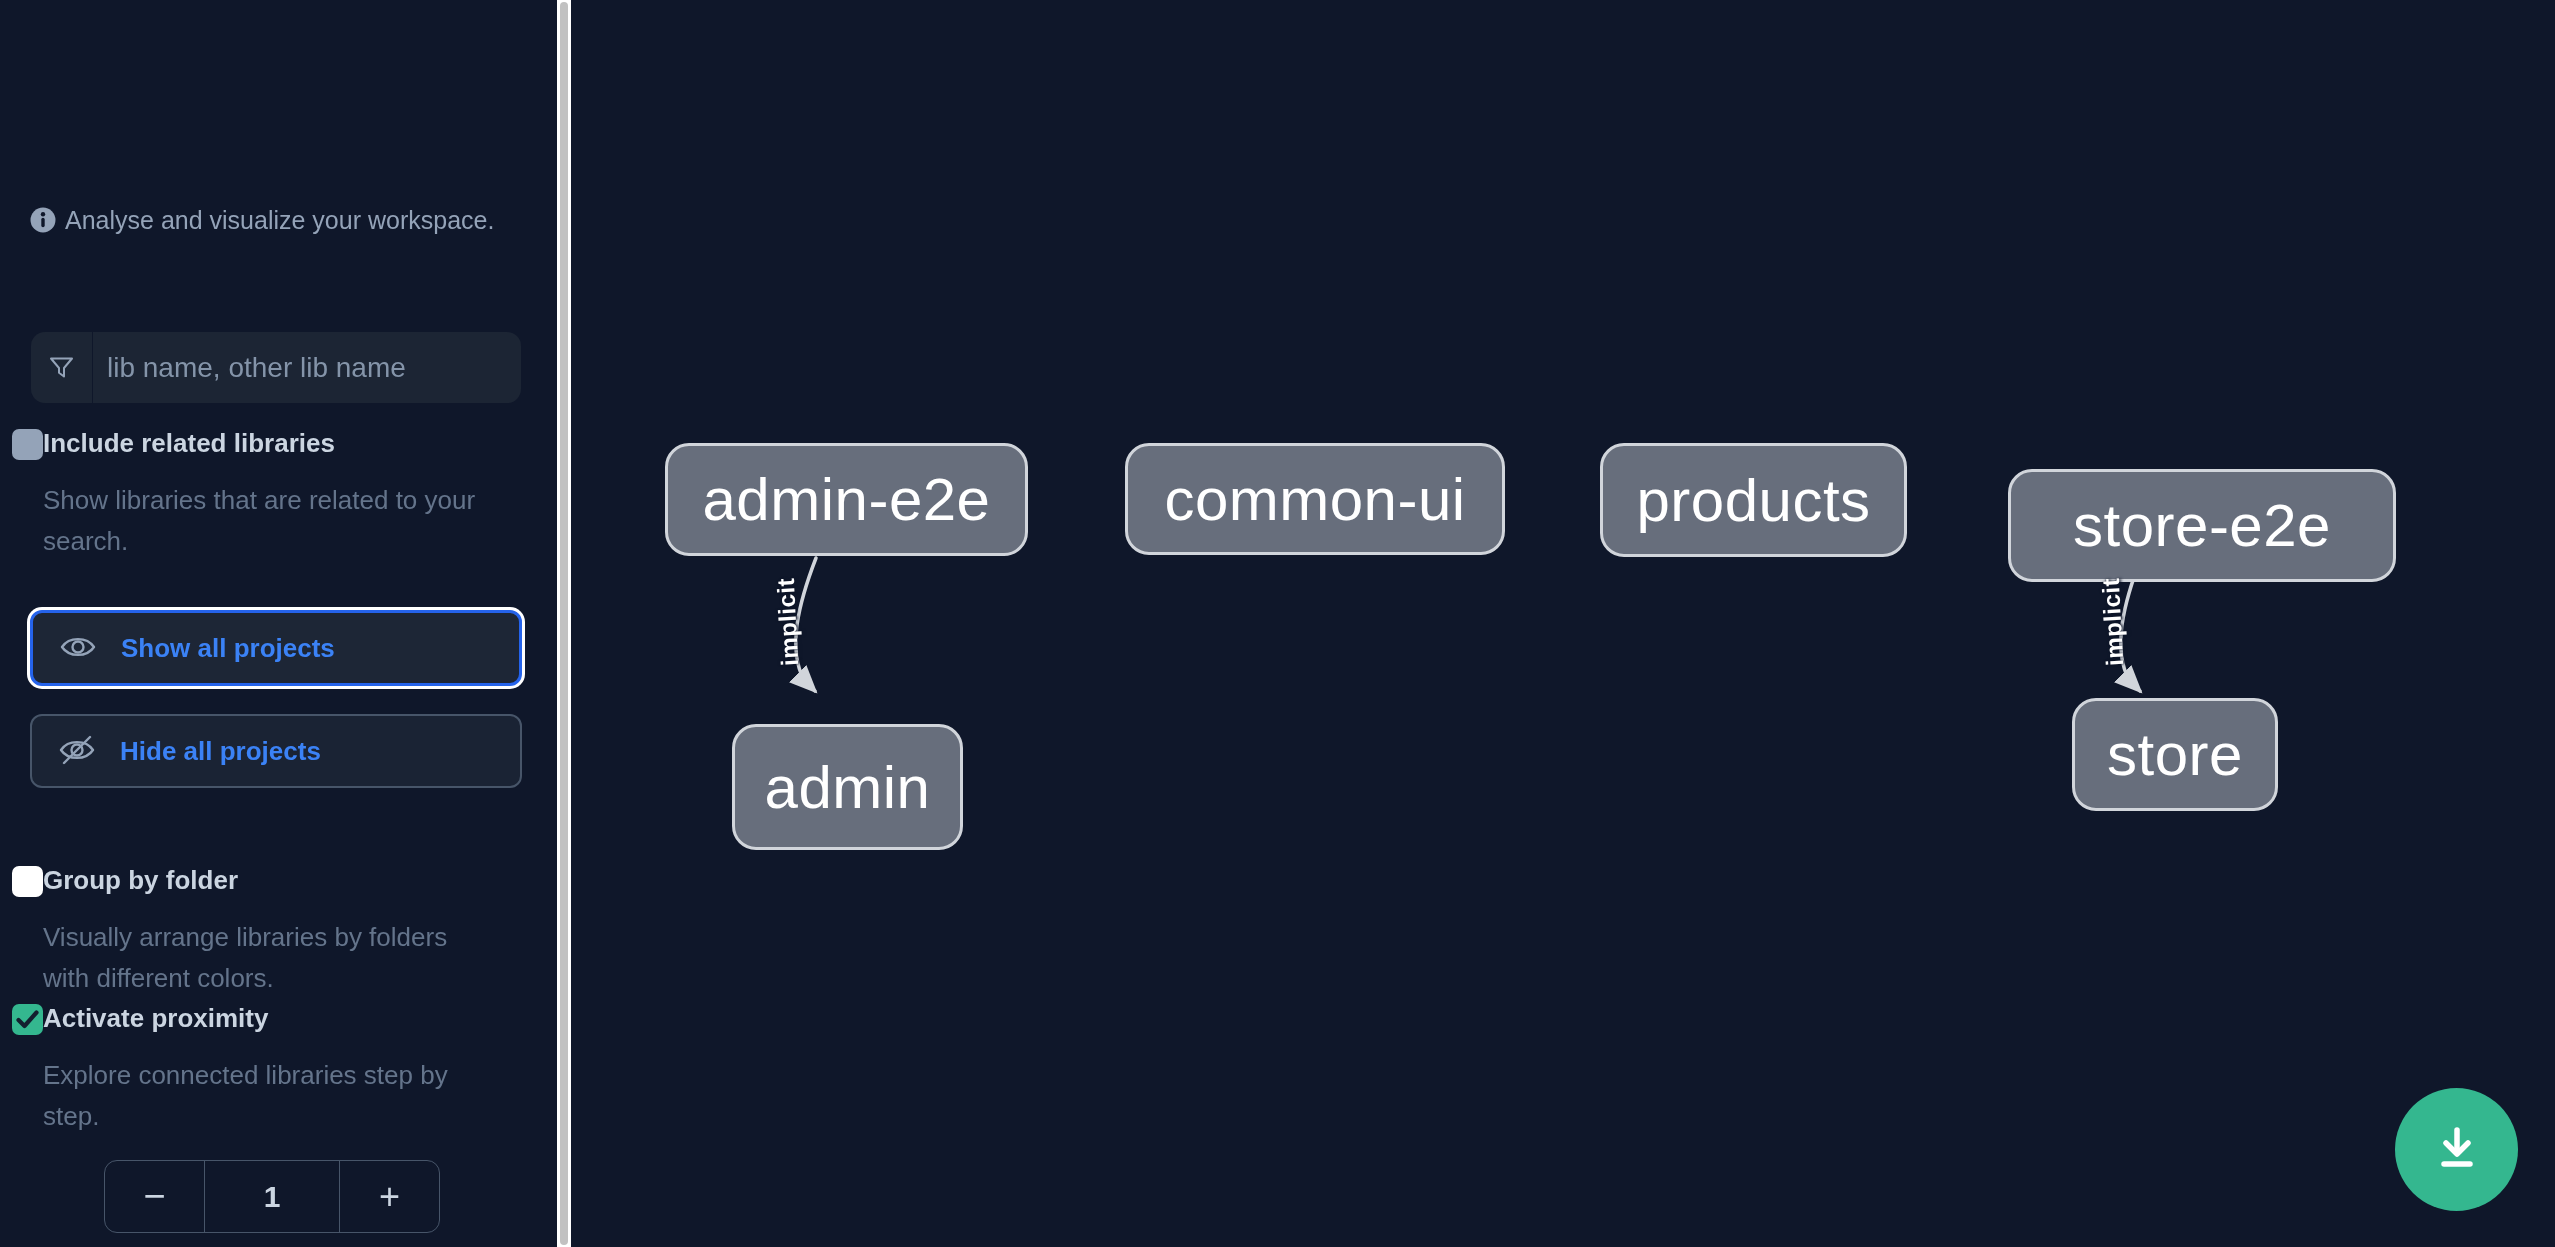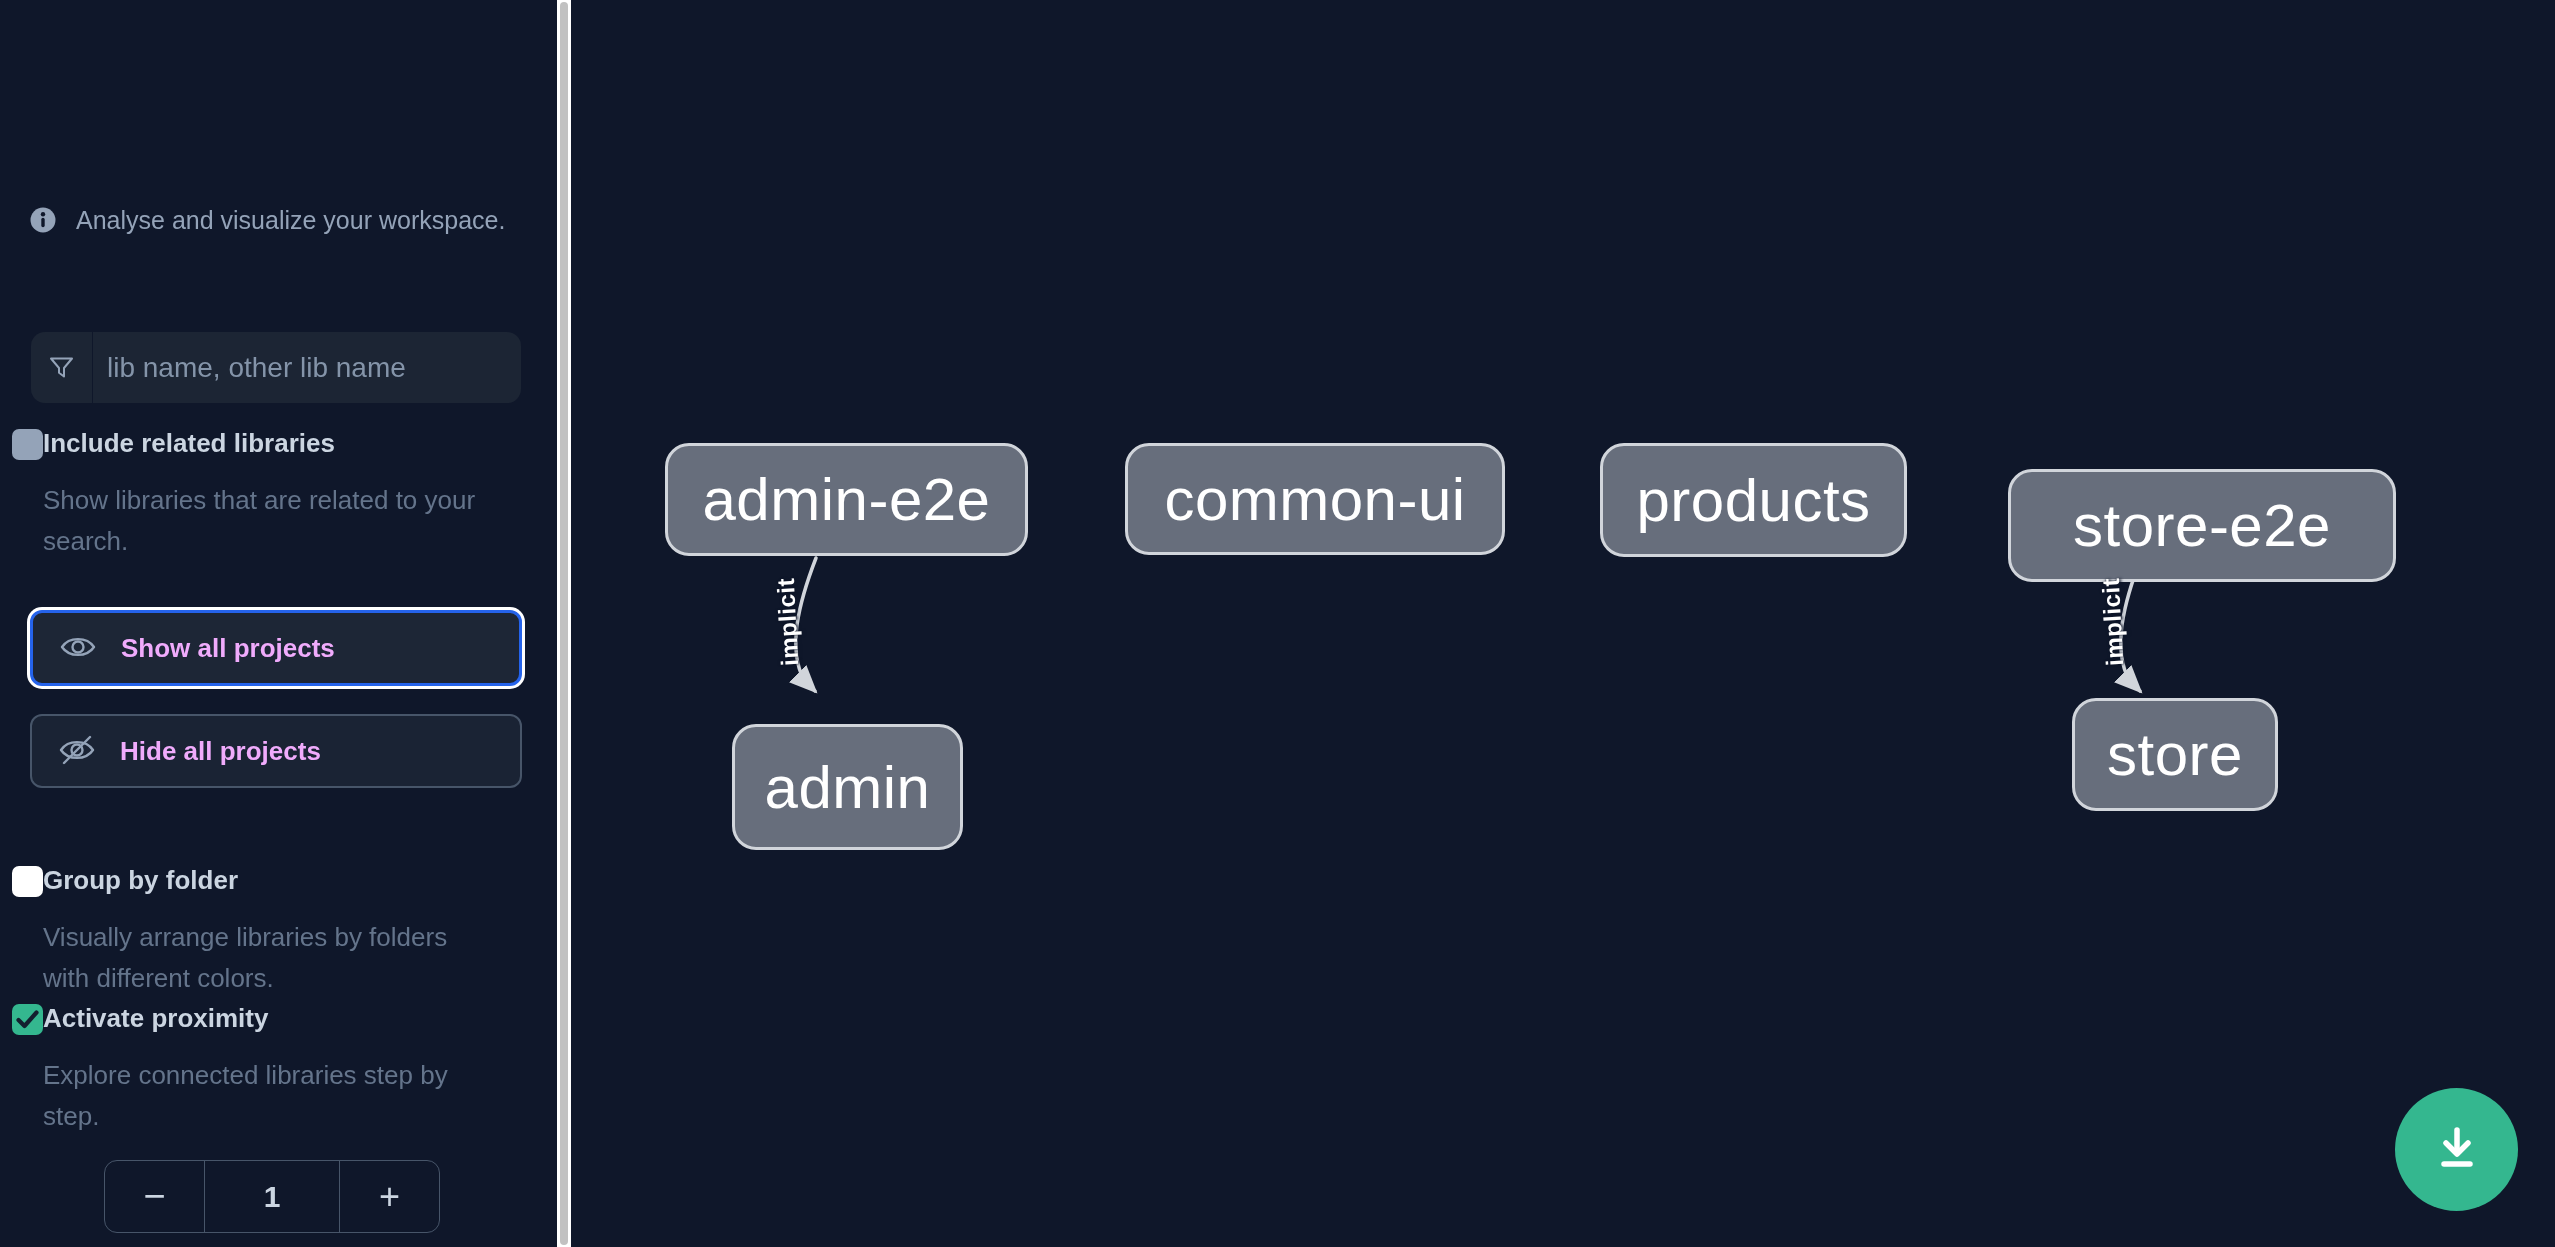--- a/index.html
+++ b/index.html
@@ -25,21 +25,21 @@
     font-family:"Liberation Sans","DejaVu Sans",sans-serif;
     -webkit-font-smoothing:antialiased;
   }
   
   .sidebar{position:absolute;left:0;top:0;width:557px;height:1247px;background:var(--bg);}
   .sb-header{position:absolute;left:0;top:0;width:557px;height:176px;border-bottom:1px solid var(--border-subtle);}
   .logo{position:absolute;left:28px;top:62px;width:98px;height:70px;}
   .app-title{position:absolute;left:183px;top:74px;font-size:38px;font-weight:700;color:var(--txt-primary);letter-spacing:-0.5px;}
   .theme-toggle{position:absolute;left:464px;top:66px;width:44px;height:44px;background:none;border:none;cursor:pointer;}
   
-  .intro-row{position:absolute;left:30px;top:205px;width:500px;display:flex;align-items:flex-start;gap:20px;}
+  .intro-row{position:absolute;left:30px;top:205px;width:500px;display:flex;align-items:flex-start;gap:9px;}
   .intro-row svg{flex:0 0 auto;margin-top:2px;}
   .intro-text{font-size:25px;line-height:30px;color:var(--txt-secondary);}
   
   .search-box{position:absolute;left:31px;top:332px;width:490px;height:71px;background:#1c2534;border-radius:14px;display:flex;align-items:stretch;overflow:hidden;}
   .funnel-cell{flex:0 0 62px;display:flex;align-items:center;justify-content:center;border-right:1px solid #0f172a;}
   .search-box input{flex:1;background:transparent;border:none;outline:none;padding:0 6px 0 14px;font-size:28px;color:#f97316;font-family:inherit;}
   .search-box input::placeholder{color:#8494a9;opacity:1;}
   
   .check-row{position:absolute;left:12px;width:470px;display:flex;align-items:flex-start;}
   .row1{top:427px;} .row2{top:864px;} .row3{top:1002px;}
@@ -49,21 +49,21 @@
   .cb-green{background:var(--green);}
   .cb-green svg{position:absolute;left:4px;top:5px;}
   .check-texts{width:428px;}
   .check-label{font-size:26px;font-weight:700;color:var(--txt-label);line-height:32px;}
   .check-desc{margin-top:21px;font-size:26px;color:var(--txt-muted);line-height:41px;width:440px;}
   
   .action-btn{position:absolute;left:30px;width:492px;display:flex;align-items:center;gap:24px;
     background:var(--panel);border:2px solid var(--btn-border);border-radius:12px;padding:0 0 0 26px;cursor:pointer;}
   .btn-show{top:610px;height:76px;border:3px solid var(--blue);box-shadow:0 0 0 3px #ffffff;background:#1d2636;}
   .btn-hide{top:714px;height:74px;}
-  .action-btn .label{font-size:26px;font-weight:700;color:#f0abfc;font-family:inherit;}
+  .action-btn .label{font-size:26px;font-weight:700;color:#3b82f6;font-family:inherit;}
   
   .stepper{position:absolute;left:104px;top:1160px;width:336px;height:73px;border:1px solid var(--btn-border);border-radius:13px;display:flex;overflow:hidden;}
   .stepper .cell{display:flex;align-items:center;justify-content:center;color:var(--txt-label);}
   .step-dec{flex:0 0 100px;font-size:38px;font-weight:300;border-right:1px solid var(--btn-border);background:none;color:var(--txt-label);cursor:pointer;font-family:inherit;border-top:none;border-bottom:none;border-left:none;}
   .step-val{flex:1;font-size:30px;font-weight:600;color:#e2e8f0;}
   .step-inc{flex:0 0 100px;font-size:36px;font-weight:300;border-left:1px solid var(--btn-border);background:none;color:var(--txt-label);cursor:pointer;font-family:inherit;border-top:none;border-bottom:none;border-right:none;}
   
   .sb-scrollbar{position:absolute;left:557px;top:0;width:14px;height:1247px;background:#ffffff;}
   .sb-thumb{position:absolute;left:3px;top:2px;width:8px;height:1243px;background:#c1c1c1;border-radius:4px;}
   

